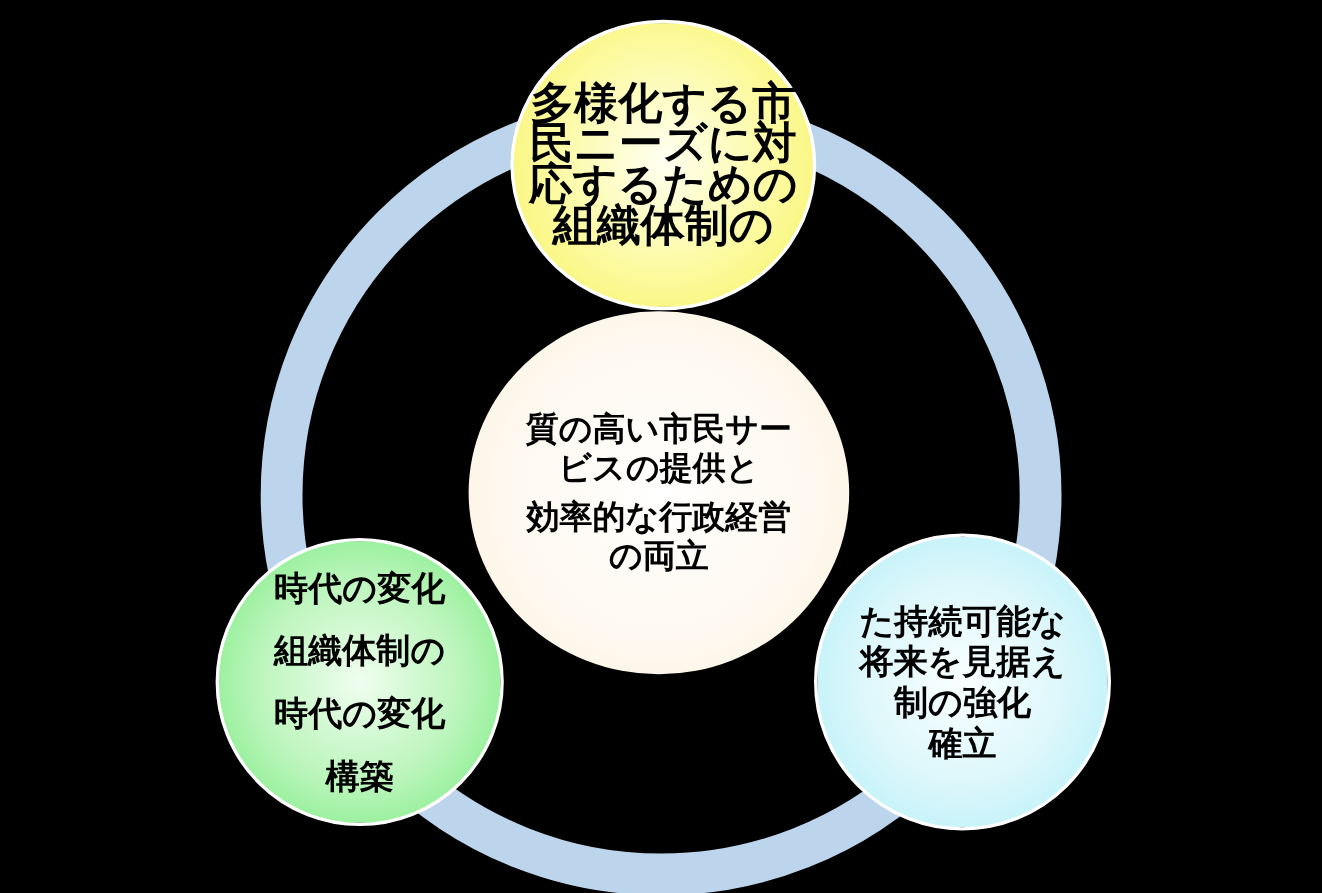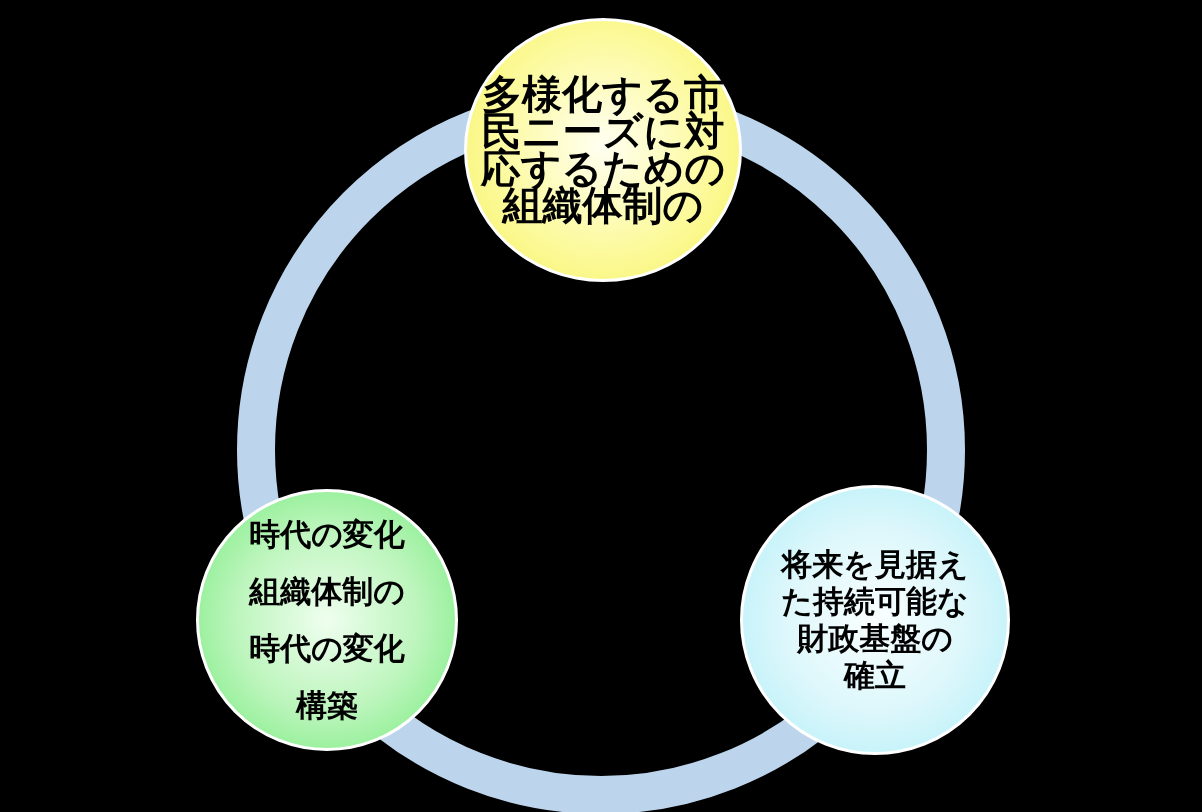--- a/index.html
+++ b/index.html
@@ -88,28 +88,38 @@
 
   <div class="outer-ring"></div>
 
   <div class="goal goal-top">
     <div>多様化する市</div>
     <div>民ニーズに対</div>
     <div>応するための</div>
     <div>組織体制の</div>
   </div>
 
+  <div class="goal goal-center">
+    <div class="para">
+      <div>質の高い市民サー</div>
+      <div>ビスの提供と</div>
+    </div>
+    <div class="para">
+      <div>効率的な行政経営</div>
+      <div>の両立</div>
+    </div>
+  </div>
 
   <div class="goal goal-left">
     <div>時代の変化</div>
     <div>組織体制の</div>
     <div>時代の変化</div>
     <div>構築</div>
   </div>
 
   <div class="goal goal-right">
+    <div>た持続可能な</div>
     <div>将来を見据え</div>
-    <div>た持続可能な</div>
-    <div>財政基盤の</div>
+    <div>制の強化</div>
     <div>確立</div>
   </div>
 
 </div>
 
 </body></html>

